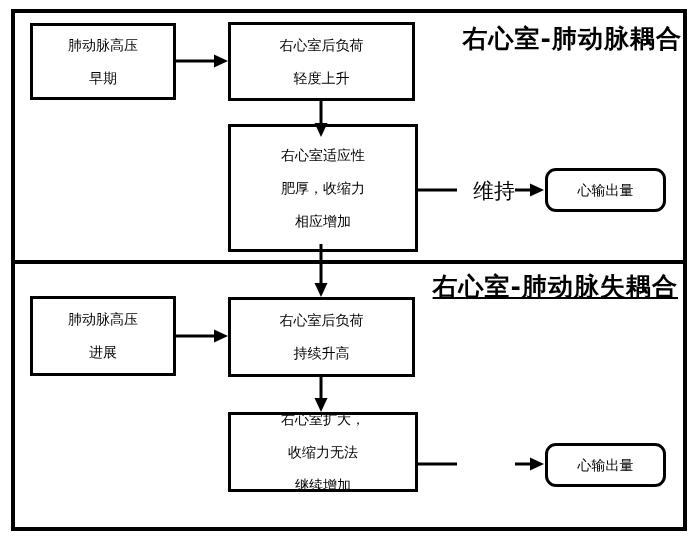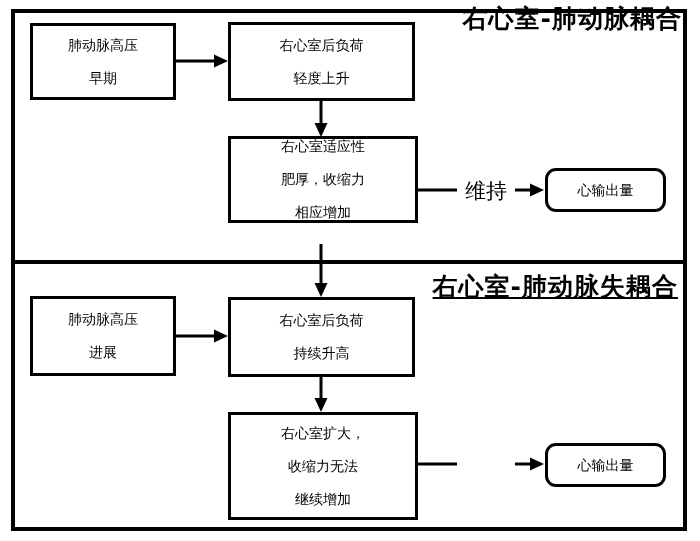--- a/index.html
+++ b/index.html
@@ -55,21 +55,21 @@
     position: absolute;
     font-size: 25px;
     font-weight: bold;
     letter-spacing: 1px;
     font-family: "DejaVu Sans", sans-serif;
     white-space: nowrap;
   }
   .flow-label {
     position: absolute;
     width: 58px;
-    text-align: center;
+    text-align: right;
     font-size: 21px;
     line-height: 27px;
     font-family: "DejaVu Serif", serif;
     background: #ffffff;
   }
   #connectors {
     position: absolute;
     left: 0;
     top: 0;
     width: 700px;
@@ -86,38 +86,38 @@
   }
 </style>
 </head>
 <body>
 
 <div id="canvas">
 
   <div class="frame"></div>
   <div class="divider"></div>
 
-  <div class="section-title" style="top:2px; right:18px;">右心室-肺动脉耦合</div>
+  <div class="section-title" style="top:22px; right:18px;">右心室-肺动脉耦合</div>
   <div class="section-title" style="top:270px; right:22px;text-decoration:underline;">右心室-肺动脉失耦合</div>
 
   <div class="node" style="left:30px; top:23px; width:146px; height:77px;">肺动脉高压
 早期</div>
   <div class="node" style="left:228px; top:22px; width:187px; height:79px;">右心室后负荷
 轻度上升</div>
-  <div class="node" style="left:228px; top:136px; width:190px; height:87px;text-align:center;">右心室适应性
+  <div class="node" style="left:228px; top:124px; width:190px; height:128px;text-align:center;">右心室适应性
 肥厚，收缩力
 相应增加</div>
   <div class="flow-label" style="left:457px; top:178px;">维持</div>
   <div class="node rounded" style="left:545px; top:168px; width:121px; height:44px;">心输出量</div>
 
   <div class="node" style="left:30px; top:296px; width:146px; height:80px;">肺动脉高压
 进展</div>
   <div class="node" style="left:228px; top:297px; width:187px; height:80px;">右心室后负荷
 持续升高</div>
-  <div class="node" style="left:228px; top:412px; width:190px; height:108px;">右心室扩大，
+  <div class="node" style="left:228px; top:412px; width:190px; height:80px;">右心室扩大，
 收缩力无法
 继续增加</div>
   <div class="node rounded" style="left:545px; top:443px; width:121px; height:44px;">心输出量</div>
 
   <svg id="connectors" viewBox="0 0 700 541" xmlns="http://www.w3.org/2000/svg">
 
     <g>
       <line x1="176" y1="61" x2="215" y2="61"></line>
       <polygon points="228,61 214,54.5 214,67.5"></polygon>
     </g>

